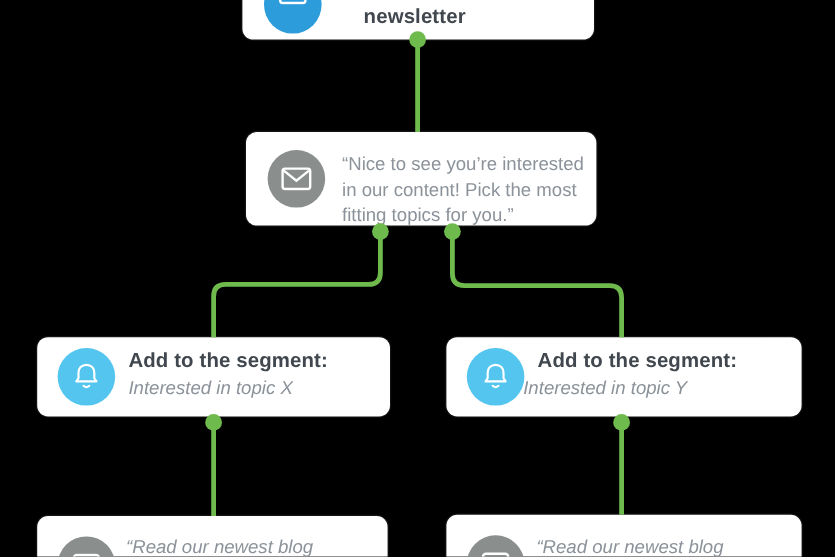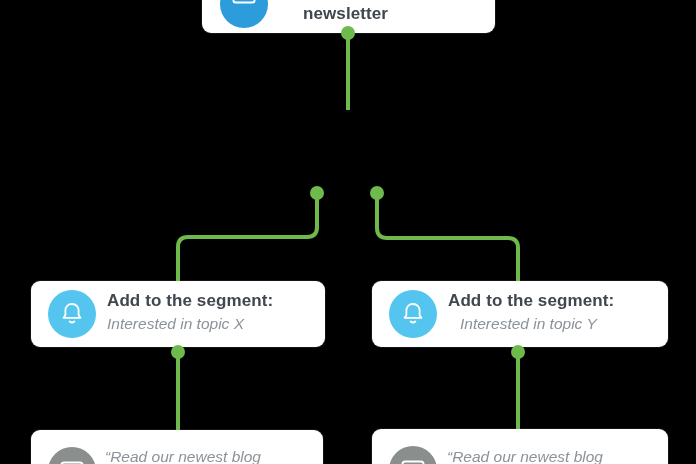--- a/index.html
+++ b/index.html
@@ -42,41 +42,54 @@
   <div class="card" style="left:202px;top:-45px;width:293px;height:78px;">
     <div class="icon-circle icon-blue" style="left:18px;top:25px;">
       <svg class="glyph-anchored" width="24" height="18" viewBox="0 0 24 18">
         <rect x="1.5" y="1.5" width="21" height="15" rx="2" fill="none" stroke="#fff" stroke-width="2"></rect>
         <path d="M2.5 3 L12 10 L21.5 3" fill="none" stroke="#fff" stroke-width="2"></path>
       </svg>
     </div>
     <div class="node-title" style="left:101px;top:49px;">newsletter</div>
   </div>
 
+  <div class="card" style="left:205px;top:110px;width:292px;height:78px;">
+    <div class="icon-circle icon-gray" style="left:18px;top:15px;">
+      <svg width="26" height="20" viewBox="0 0 26 20">
+        <rect x="1.5" y="1.5" width="23" height="17" rx="2" fill="none" stroke="#fff" stroke-width="2"></rect>
+        <path d="M2.5 3.2 L13 11.5 L23.5 3.2" fill="none" stroke="#fff" stroke-width="2"></path>
+      </svg>
+    </div>
+    <div class="quote-block" style="left:80px;top:17px;">
+      <div>“Nice to see you’re interested</div>
+      <div>in our content! Pick the most</div>
+      <div>fitting topics for you.”</div>
+    </div>
+  </div>
 
   <div class="card" style="left:31px;top:281px;width:294px;height:66px;">
     <div class="icon-circle icon-sky" style="left:17px;top:9px;">
       <svg width="24" height="26" viewBox="0 0 24 26">
         <path d="M12 3 C8 3 5.4 5.9 5.4 9.6 L5.4 14.2 L3.6 16.8 L20.4 16.8 L18.6 14.2 L18.6 9.6 C18.6 5.9 16 3 12 3 Z" fill="none" stroke="#fff" stroke-width="1.8" stroke-linejoin="round"></path>
         <path d="M9.6 20.5 Q12 22.6 14.4 20.5" fill="none" stroke="#fff" stroke-width="1.8" stroke-linecap="round"></path>
       </svg>
     </div>
     <div class="node-title" style="left:76px;top:10px;">Add to the segment:</div>
     <div class="node-sub" style="left:76px;top:34px;">Interested in topic X</div>
   </div>
 
   <div class="card" style="left:372px;top:281px;width:296px;height:66px;">
     <div class="icon-circle icon-sky" style="left:17px;top:9px;">
       <svg width="24" height="26" viewBox="0 0 24 26">
         <path d="M12 3 C8 3 5.4 5.9 5.4 9.6 L5.4 14.2 L3.6 16.8 L20.4 16.8 L18.6 14.2 L18.6 9.6 C18.6 5.9 16 3 12 3 Z" fill="none" stroke="#fff" stroke-width="1.8" stroke-linejoin="round"></path>
         <path d="M9.6 20.5 Q12 22.6 14.4 20.5" fill="none" stroke="#fff" stroke-width="1.8" stroke-linecap="round"></path>
       </svg>
     </div>
     <div class="node-title" style="left:76px;top:10px;">Add to the segment:</div>
-    <div class="node-sub" style="left:88px;top:34px;">Interested in topic Y</div>
+    <div class="node-sub" style="left:64px;top:34px;">Interested in topic Y</div>
   </div>
 
   <div class="card" style="left:31px;top:430px;width:292px;height:78px;">
     <div class="icon-circle icon-gray" style="left:17px;top:17px;">
       <svg width="24" height="20" viewBox="0 0 24 20">
         <rect x="1.5" y="1.5" width="21" height="17" rx="2.5" fill="none" stroke="#fff" stroke-width="2"></rect>
       </svg>
     </div>
     <div class="node-sub" style="left:74px;top:18px;">“Read our newest blog</div>
   </div>

